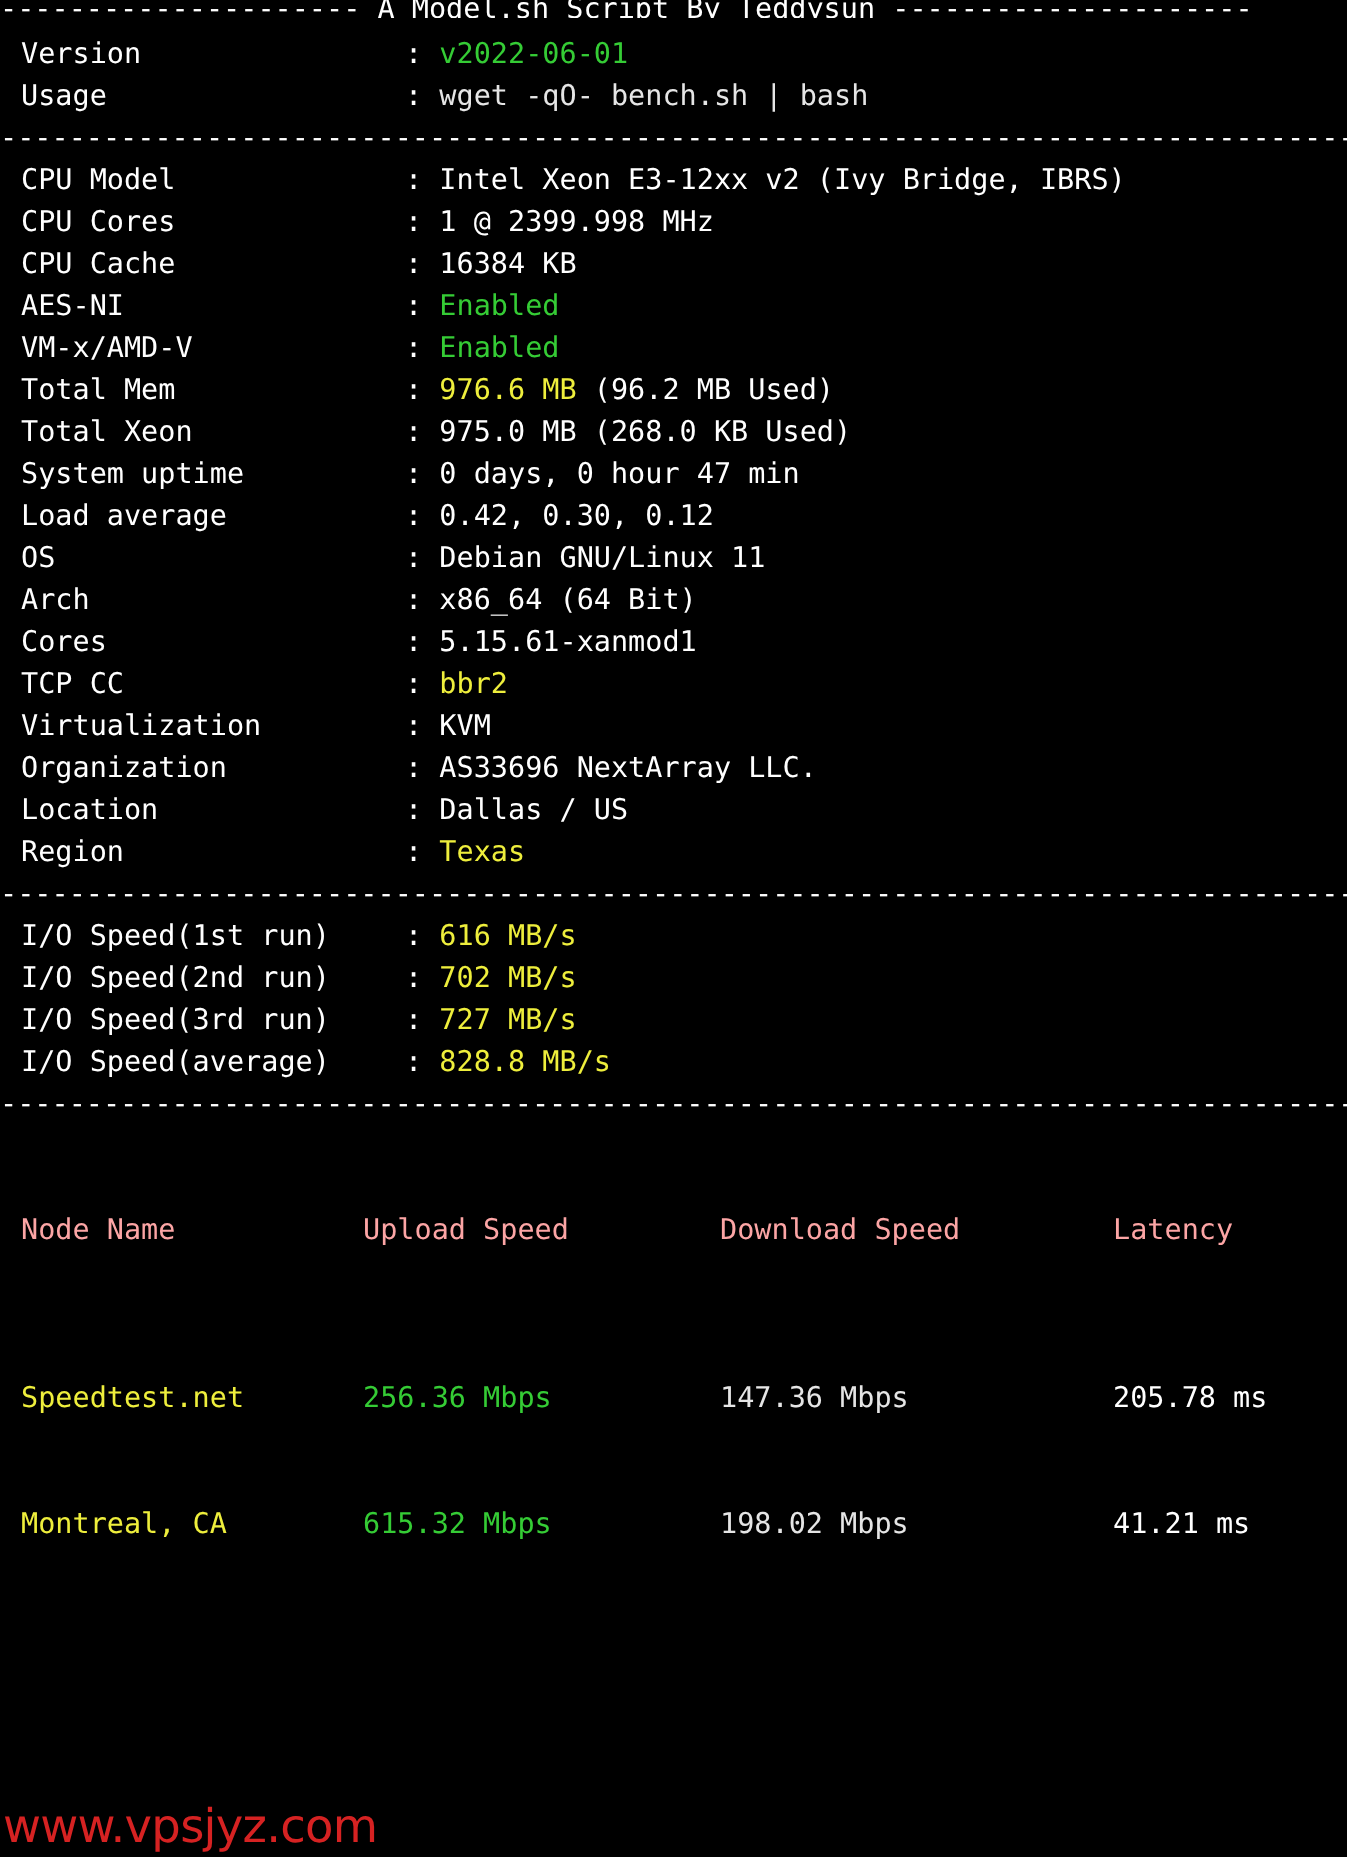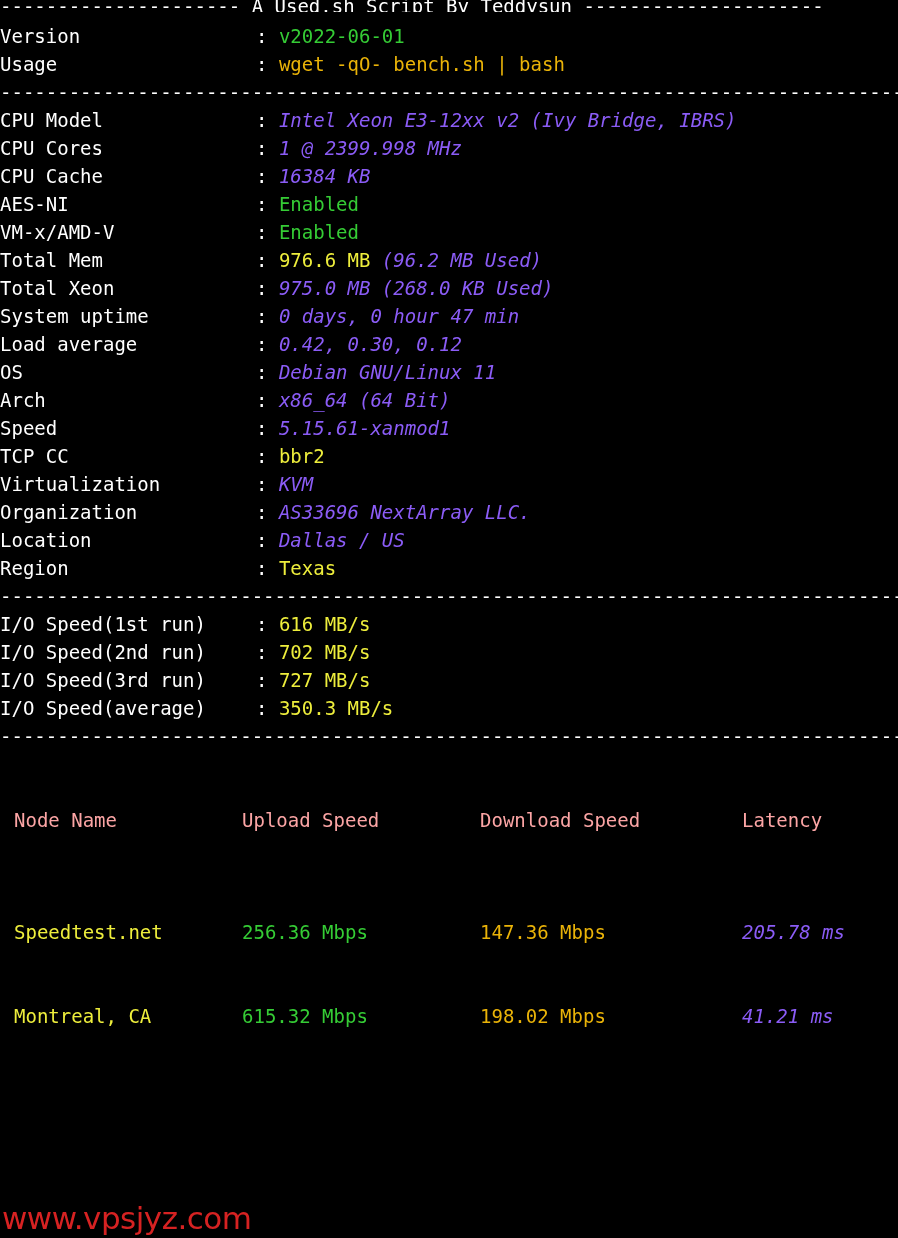--- a/index.html
+++ b/index.html
@@ -21,20 +21,21 @@
     position: relative;
     width: 898px;
     height: 1238px;
     padding: 0;
     box-sizing: border-box;
   }
   .line {
     white-space: pre;
     height: 28px;
     line-height: 28px;
+    padding-left: 14px;
     box-sizing: border-box;
     letter-spacing: 0px;
   }
   .rule {
     white-space: pre;
     height: 28px;
     line-height: 28px;
     padding-left: 0px;
     overflow: hidden;
     color: #ffffff;
@@ -53,24 +54,24 @@
     position: absolute;
     top: 0px;
     left: 0;
     white-space: pre;
     width: 898px;
     overflow: hidden;
   }
   .kv { display: block; white-space: pre; }
   .k { color: #ffffff; display: inline-block; width: 256px; }
   .sep { color: #ffffff; }
-  .v-cyan   { color: #8b5cf6; font-style: italic; }
+  .v-cyan   { color: #ffffff; }
   .v-green  { color: #35cc35; }
   .v-yellow { color: #eeee3c; }
-  .v-red    { color: #eab308; }
+  .v-red    { color: #e5e5e5; }
   .v-white  { color: #fca5a5; }
 
   .tbl { white-space: pre; }
   .tbl .row { height: 28px; line-height: 28px; white-space: pre; padding-left: 14px; box-sizing: border-box; }
   .c-node { display: inline-block; width: 228px; }
   .c-up   { display: inline-block; width: 238px; }
   .c-down { display: inline-block; width: 262px; }
   .c-lat  { display: inline-block; width: 150px; }
 
   .watermark {
@@ -87,21 +88,21 @@
     font-weight: 400;
   }
 </style>
 </head>
 <body>
 
 <div class="term">
 
   <div class="toprule">
     
-    <div class="mainbar">--------------------- A Used.sh Script By Teddysun ---------------------</div>
+    <div class="mainbar">--------------------- A Model.sh Script By Teddysun ---------------------</div>
   </div>
 
   <div>
     <div class="line kv"><span class="k">Version</span><span class="sep">:</span> <span class="v-green">v2022-06-01</span></div>
     <div class="line kv"><span class="k">Usage</span><span class="sep">:</span> <span class="v-red">wget -qO- bench.sh | bash</span></div>
   </div>
 
   <div class="rule">------------------------------------------------------------------------------------------------------------------------</div>
 
   <div>
@@ -109,35 +110,35 @@
     <div class="line kv"><span class="k">CPU Cores</span><span class="sep">:</span> <span class="v-cyan">1 @ 2399.998 MHz</span></div>
     <div class="line kv"><span class="k">CPU Cache</span><span class="sep">:</span> <span class="v-cyan">16384 KB</span></div>
     <div class="line kv"><span class="k">AES-NI</span><span class="sep">:</span> <span class="v-green">Enabled</span></div>
     <div class="line kv"><span class="k">VM-x/AMD-V</span><span class="sep">:</span> <span class="v-green">Enabled</span></div>
     <div class="line kv"><span class="k">Total Mem</span><span class="sep">:</span> <span class="v-yellow">976.6 MB</span><span class="v-cyan"> (96.2 MB Used)</span></div>
     <div class="line kv"><span class="k">Total Xeon</span><span class="sep">:</span> <span class="v-cyan">975.0 MB (268.0 KB Used)</span></div>
     <div class="line kv"><span class="k">System uptime</span><span class="sep">:</span> <span class="v-cyan">0 days, 0 hour 47 min</span></div>
     <div class="line kv"><span class="k">Load average</span><span class="sep">:</span> <span class="v-cyan">0.42, 0.30, 0.12</span></div>
     <div class="line kv"><span class="k">OS</span><span class="sep">:</span> <span class="v-cyan">Debian GNU/Linux 11</span></div>
     <div class="line kv"><span class="k">Arch</span><span class="sep">:</span> <span class="v-cyan">x86_64 (64 Bit)</span></div>
-    <div class="line kv"><span class="k">Speed</span><span class="sep">:</span> <span class="v-cyan">5.15.61-xanmod1</span></div>
+    <div class="line kv"><span class="k">Cores</span><span class="sep">:</span> <span class="v-cyan">5.15.61-xanmod1</span></div>
     <div class="line kv"><span class="k">TCP CC</span><span class="sep">:</span> <span class="v-yellow">bbr2</span></div>
     <div class="line kv"><span class="k">Virtualization</span><span class="sep">:</span> <span class="v-cyan">KVM</span></div>
     <div class="line kv"><span class="k">Organization</span><span class="sep">:</span> <span class="v-cyan">AS33696 NextArray LLC.</span></div>
     <div class="line kv"><span class="k">Location</span><span class="sep">:</span> <span class="v-cyan">Dallas / US</span></div>
     <div class="line kv"><span class="k">Region</span><span class="sep">:</span> <span class="v-yellow">Texas</span></div>
   </div>
 
   <div class="rule">------------------------------------------------------------------------------------------------------------------------</div>
 
   <div>
     <div class="line kv"><span class="k">I/O Speed(1st run)</span><span class="sep">:</span> <span class="v-yellow">616 MB/s</span></div>
     <div class="line kv"><span class="k">I/O Speed(2nd run)</span><span class="sep">:</span> <span class="v-yellow">702 MB/s</span></div>
     <div class="line kv"><span class="k">I/O Speed(3rd run)</span><span class="sep">:</span> <span class="v-yellow">727 MB/s</span></div>
-    <div class="line kv"><span class="k">I/O Speed(average)</span><span class="sep">:</span> <span class="v-yellow">350.3 MB/s</span></div>
+    <div class="line kv"><span class="k">I/O Speed(average)</span><span class="sep">:</span> <span class="v-yellow">828.8 MB/s</span></div>
   </div>
 
   <div class="rule">------------------------------------------------------------------------------------------------------------------------</div>
 
   <div class="tbl">
     <div class="row"><span class="c-node v-white">Node Name</span><span class="c-up v-white">Upload Speed</span><span class="c-down v-white">Download Speed</span><span class="c-lat v-white">Latency</span></div>
 
     <div class="row"><span class="c-node v-yellow">Speedtest.net</span><span class="c-up v-green">256.36 Mbps</span><span class="c-down v-red">147.36 Mbps</span><span class="c-lat v-cyan">205.78 ms</span></div>
     <div class="row"><span class="c-node v-yellow">Montreal, CA</span><span class="c-up v-green">615.32 Mbps</span><span class="c-down v-red">198.02 Mbps</span><span class="c-lat v-cyan">41.21 ms</span></div>
     

